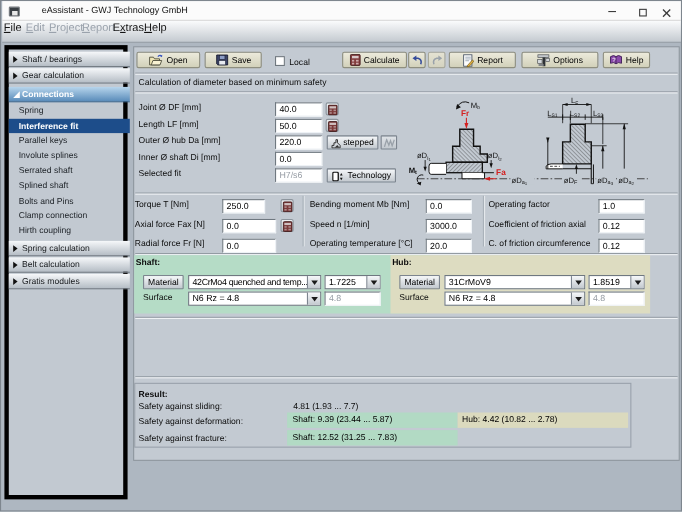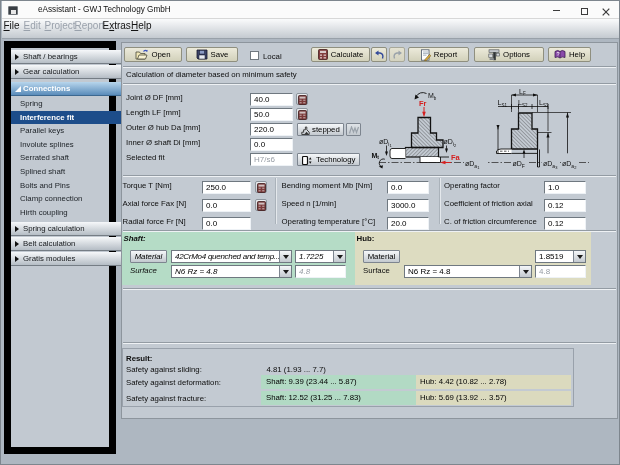--- a/index.html
+++ b/index.html
@@ -10,21 +10,21 @@
 #titlebar { left:1px; top:0; width:618px; height:18px; background:#fbfbfb; border-bottom:1px solid #d8d8d8; }
 #titlebar .ttext { position:absolute; left:36px; top:4px; font-size:8.2px; color:#111; }
 #appicon { position:absolute; left:6px; top:4.5px; width:9.5px; height:9.5px; background:#3a3f44; border:1px solid #74797e; border-radius:1px; }
 #appicon::after{ content:""; position:absolute; left:2px; top:3px; width:5px; height:4px; background:#e8e8e8; }
 
 #menubar { left:1px; top:18px; width:618px; height:20px; background:linear-gradient(#fafbfc,#c4cad0); border-bottom:1px solid #99a1a9; }
 .mitem { position:absolute; top:1px; font-size:10px; color:#141414; }
 .mitem.dis { color:#9aa2ac; }
 .mitem u { text-decoration:underline; }
 
-#sidebar { left:3px; top:40px; width:112px; height:413px; background:#c2c9d1; border:7px solid #000000; }
+#sidebar { left:3px; top:40px; width:112px; height:413px; background:#c2c9d1; border:4px solid #000000; }
 .shead { position:absolute; left:0; width:110px; height:14px; background:linear-gradient(#f6f8fa,#b5bdc5); border-bottom:1px solid #757d85; line-height:13px; color:#16191c; }
 .shead .tri { position:absolute; left:3.5px; top:4px; width:0; height:0; border-left:4px solid #111; border-top:3px solid transparent; border-bottom:3px solid transparent; }
 .shead .txt { position:absolute; left:12px; top:0px; }
 .shead.blue { background:linear-gradient(#b7d5ec,#5a8cba); border-bottom:1px solid #3c6890; color:#fff; font-weight:bold; }
 .shead.blue .tri { border:none; top:4px; left:3.5px; width:0; height:0; border-bottom:6px solid #fff; border-left:6px solid transparent; }
 .sitem { position:absolute; left:0; width:110px; height:13.6px; color:#1c2126; line-height:13.6px; }
 .sitem .txt { position:absolute; left:9px; top:0; }
 .sitem.sel { background:#1d4d8a; color:#fff; font-weight:bold; }
 
 #main { left:120px; top:41px; width:497px; height:377px; background:#c3cad2; border:1px solid #8d959d; }
@@ -34,21 +34,21 @@
 .tbtn svg { flex:0 0 auto; }
 .gbtn { position:absolute; background:linear-gradient(#f5f7f9,#c3c9cf); border:1px solid #7d858f; border-radius:1px; font-size:7.8px; color:#000; }
 .inp { position:absolute; height:13px; background:#fff; border:1px solid #6f7880; border-bottom-color:#eef2f6; border-right-color:#eef2f6; font-size:8px; line-height:11px; padding-left:3px; color:#000; }
 .inp.dis { color:#969ca4; }
 .lbl { position:absolute; font-size:7.8px; color:#0d0d0d; }
 .combo { position:absolute; height:13px; background:#fff; border:1px solid #6f7880; font-size:8px; line-height:11px; padding-left:3px; color:#000; }
 .combo .arr { position:absolute; right:0; top:0; width:12px; height:11px; background:linear-gradient(#f5f7f9,#c3c9cf); border-left:1px solid #7d858f; }
 .combo .arr::after { content:""; position:absolute; left:3px; top:4px; border-left:3px solid transparent; border-right:3px solid transparent; border-top:4px solid #1a1a1a; }
 .calcbtn { position:absolute; width:12px; height:12px; background:linear-gradient(#eef0f2,#c3c9cf); border:1px solid #8d959d; border-radius:2px; }
 
-#shaftpanel { left:0px; top:189px; width:269px; height:52.5px; background:#b5dcc6;font-style:italic; }
+#shaftpanel { left:0px; top:189px; width:269px; height:52.5px; background:#b5dcc6; }
 #hubpanel { left:233px; top:189px; width:236px; height:52.5px; background:#dddcc1; }
 .cellg { position:absolute; background:#b2dac4; height:14px; font-size:7.8px; line-height:14px; }
 .cellt { position:absolute; background:#dbdabe; height:14px; font-size:7.8px; line-height:14px; }
 </style>
 </head>
 <body>
 <div id="win">
   <div id="titlebar" class="abs">
     <div id="appicon"></div>
     <div class="ttext">eAssistant - GWJ Technology GmbH</div>
@@ -335,21 +335,21 @@
       <rect x="166" y="73" width="18" height="10" fill="#c3cad2"></rect>
       <text x="167" y="81" font-size="7" fill="#111" font-family="Liberation Sans">øD<tspan font-size="5" dy="1.5">a</tspan><tspan font-size="4" dy="1">3</tspan></text>
       <rect x="185" y="73" width="18" height="10" fill="#c3cad2"></rect>
       <text x="186" y="81" font-size="7" fill="#111" font-family="Liberation Sans">øD<tspan font-size="5" dy="1.5">a</tspan><tspan font-size="4" dy="1">2</tspan></text>
     </svg>
     <div class="groove" style="top:132px;"></div>
 
     <div class="abs" style="left:153px; top:135px; width:2px; height:46px; border-left:1px solid #aab2ba; border-right:1px solid #e4e8ec;"></div>
     <div class="abs" style="left:317px; top:135px; width:2px; height:46px; border-left:1px solid #aab2ba; border-right:1px solid #e4e8ec;"></div>
     <div class="lbl" style="left:0.5px; top:137.5px;">Torque T [Nm]</div>
-    <div class="inp" style="left:80px; top:138px; width:49px;">250.0</div>
+    <div class="inp" style="left:80px; top:138px; width:39px;">250.0</div>
     <div class="calcbtn" style="left:133px; top:138px;">
         <svg style="position:absolute;left:1px;top:0.5px;" width="9" height="10" viewBox="0 0 9 10">
           <rect x="0.5" y="0.5" width="8" height="9" rx="1" fill="#7c3a3a" stroke="#401a1a" stroke-width="0.8"></rect>
           <rect x="1.5" y="1.6" width="6" height="2" fill="#cfc0c0"></rect>
           <rect x="1.6" y="4.6" width="2" height="1.4" fill="#b09090"></rect>
           <rect x="5.2" y="4.6" width="2.2" height="1.4" fill="#b09090"></rect>
           <rect x="1.6" y="7" width="2" height="1.4" fill="#b09090"></rect>
           <rect x="5.2" y="7" width="2.2" height="1.4" fill="#b09090"></rect>
         </svg>
       </div>
@@ -386,34 +386,34 @@
       <div class="gbtn" style="left:8px; top:18px; width:37px; height:13px; text-align:center; line-height:12px;">Material</div>
       <div class="combo" style="left:49px; top:18px; width:121px;"><span style="letter-spacing:-0.28px;">42CrMo4 quenched and temp...</span><span class="arr"></span></div>
       <div class="combo" style="left:173px; top:18px; width:51px;">1.7225<span class="arr"></span></div>
       <div class="lbl" style="left:8px; top:34px;">Surface</div>
       <div class="combo" style="left:49px; top:33px; width:121px;">N6 Rz = 4.8<span class="arr"></span></div>
       <div class="inp dis" style="left:173px; top:33px; width:51px;">4.8</div>
     </div>
     <div id="hubpanel" class="abs">
       <div class="lbl" style="left:1.5px; top:2px; font-weight:bold;">Hub:</div>
       <div class="gbtn" style="left:8px; top:18px; width:37px; height:13px; text-align:center; line-height:12px;">Material</div>
+      <div class="combo" style="left:49px; top:18px; width:128px;">31CrMoV9<span class="arr"></span></div>
       <div class="combo" style="left:180px; top:18px; width:51px;">1.8519<span class="arr"></span></div>
       <div class="lbl" style="left:8px; top:34px;">Surface</div>
       <div class="combo" style="left:49px; top:33px; width:128px;">N6 Rz = 4.8<span class="arr"></span></div>
       <div class="inp dis" style="left:180px; top:33px; width:51px;">4.8</div>
     </div>
     <div class="groove" style="top:245px;"></div>
 
     <div class="groove" style="top:299px;"></div>
 
     <div class="abs" style="left:0px; top:305px; width:452px; height:59px; border:1px solid #99a1ab;">
       <div class="lbl" style="left:3px; top:5px; font-weight:bold;">Result:</div>
       <div class="lbl" style="left:3px; top:16px;">Safety against sliding:</div>
       <div class="lbl" style="left:143.5px; top:16px;">4.81 (1.93 ... 7.7)</div>
       <div class="lbl" style="left:3px; top:29px;">Safety against deformation:</div>
       <div class="cellg" style="left:138px; top:26px; width:155px;"><span style="margin-left:5px;">Shaft: 9.39 (23.44 ... 5.87)</span></div>
       <div class="cellt" style="left:293px; top:26px; width:155px;"><span style="margin-left:4px;">Hub: 4.42 (10.82 ... 2.78)</span></div>
       <div class="lbl" style="left:3px; top:45px;">Safety against fracture:</div>
       <div class="cellg" style="left:138px; top:42px; width:155px;"><span style="margin-left:5px;">Shaft: 12.52 (31.25 ... 7.83)</span></div>
-      <div class="cellt" style="left:293px; top:42px; width:155px;"><span style="margin-left:4px;">Hub: 5.69 (13.92 ... 3.57)</span></div>
     </div>
   </div>
 </div>
 
 </body></html>

